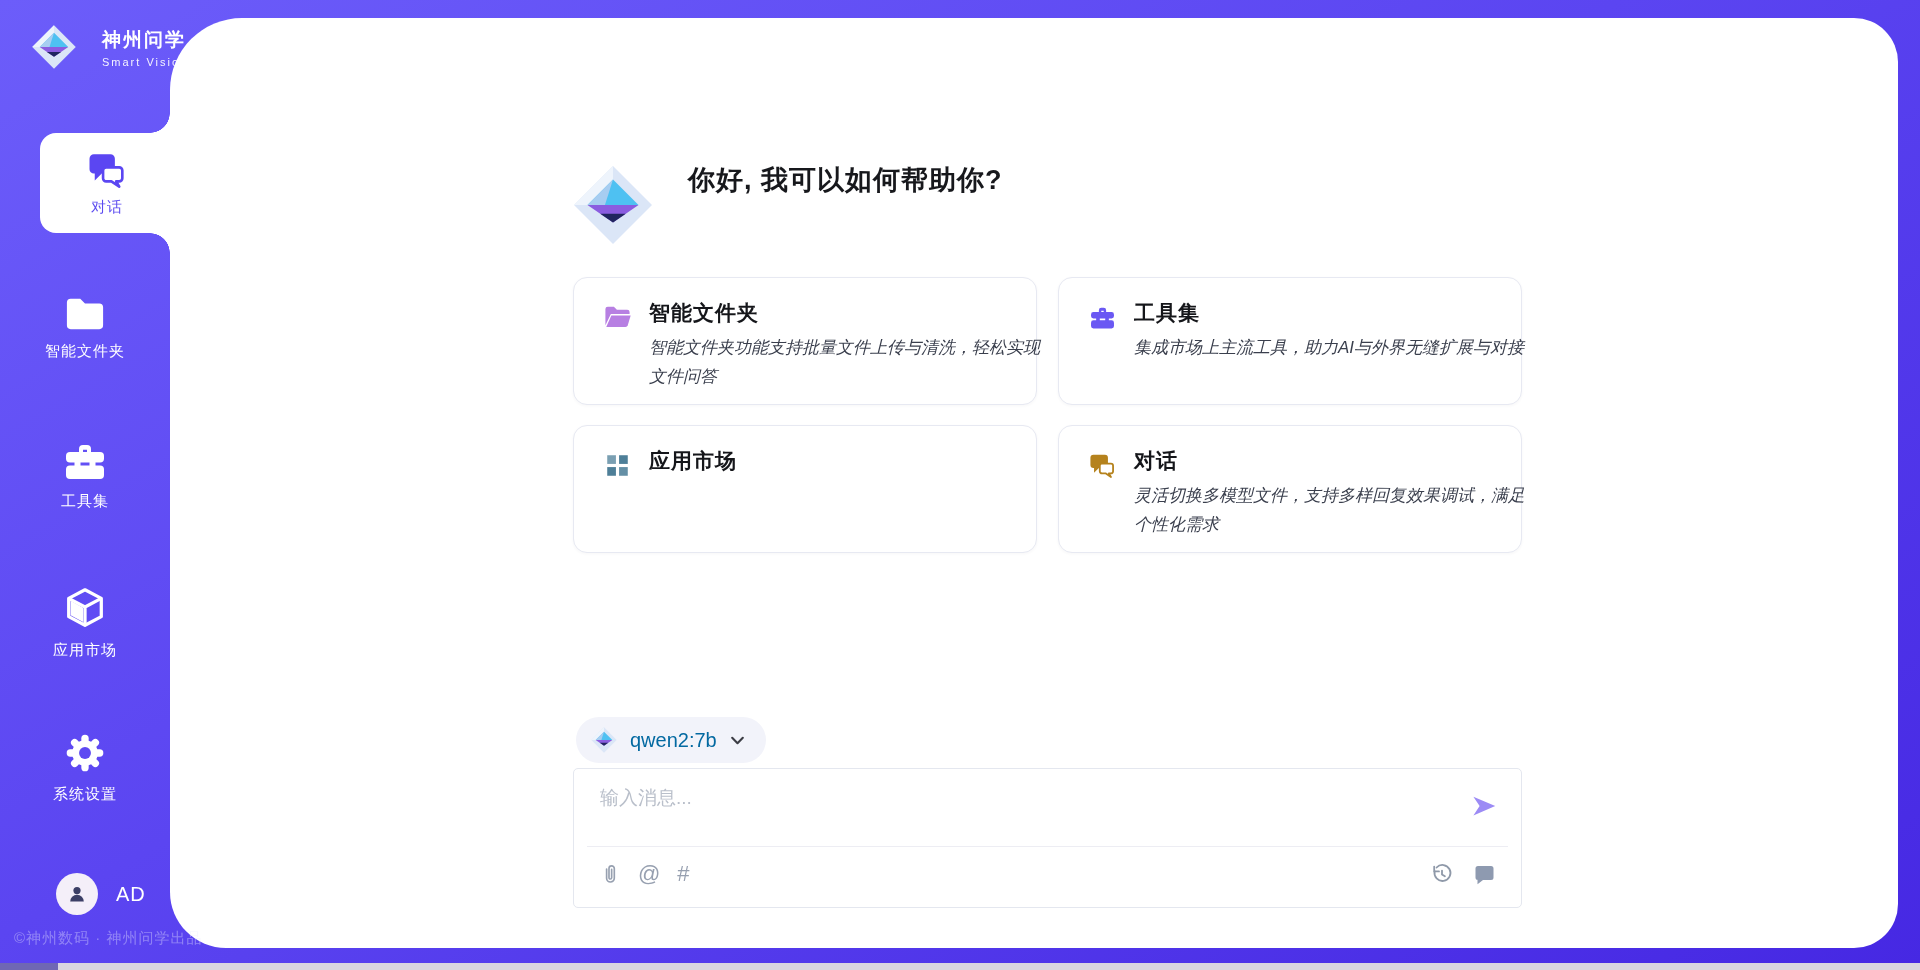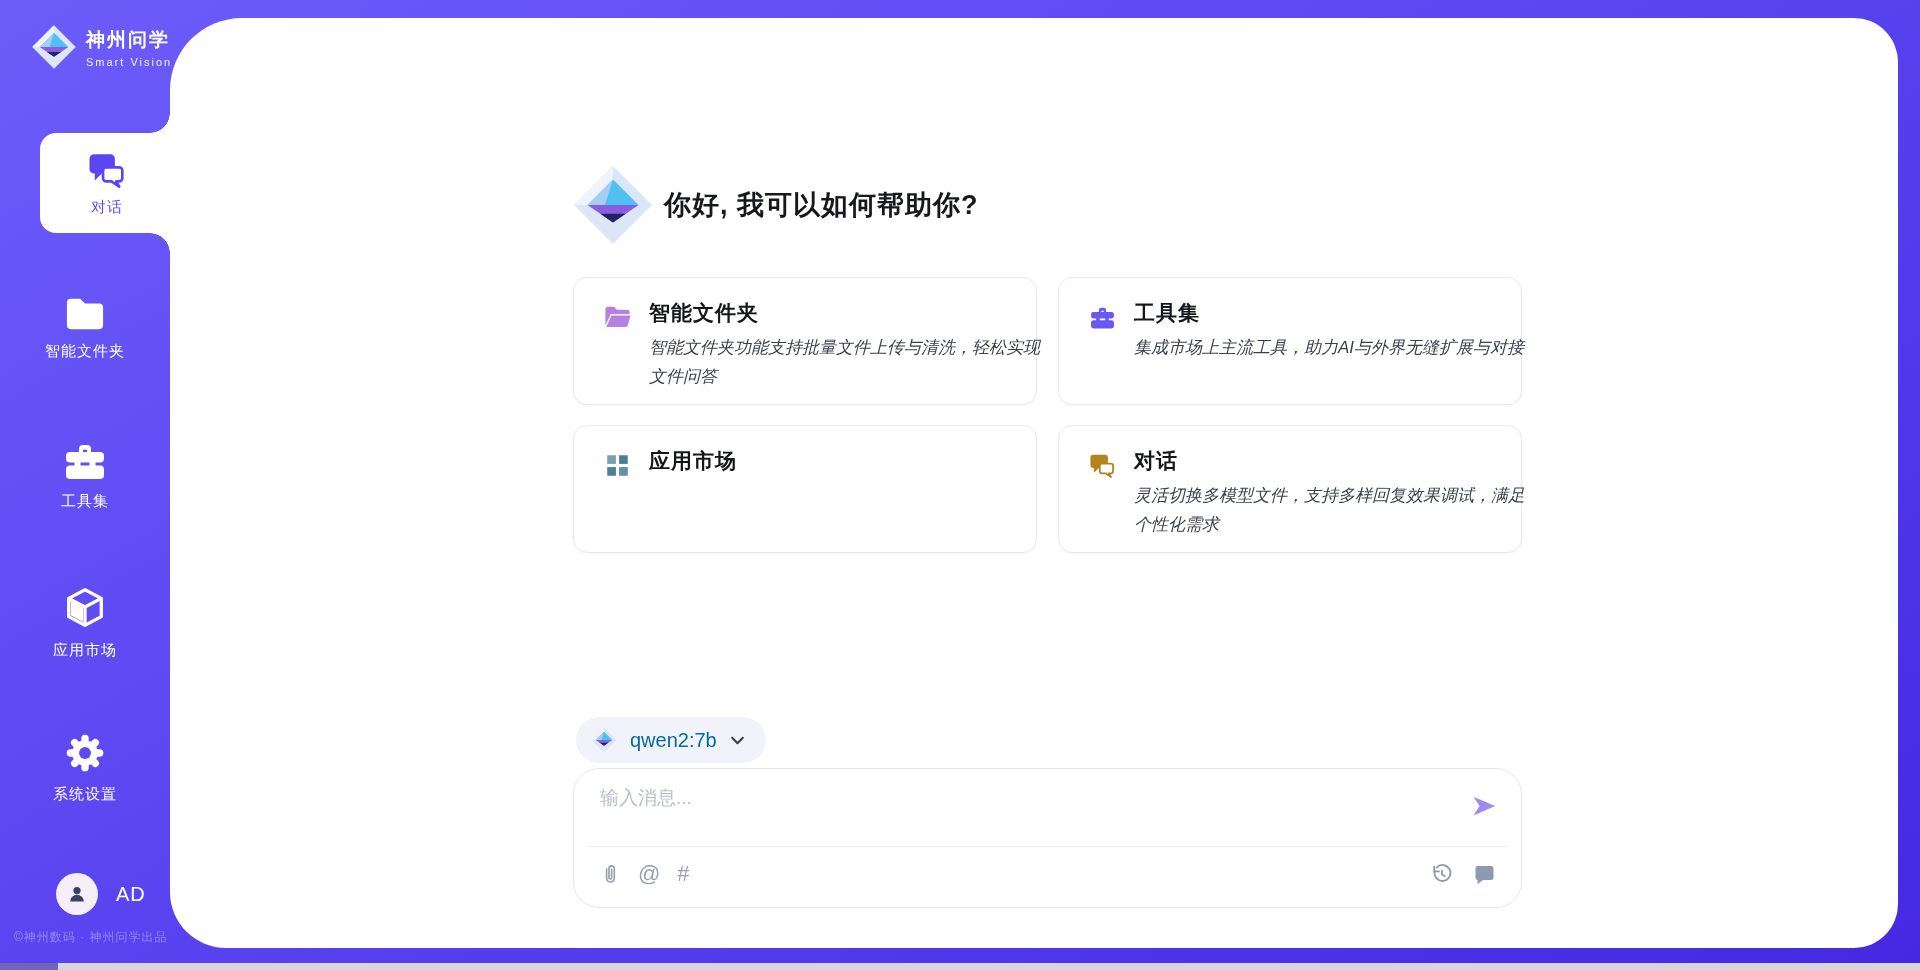--- a/index.html
+++ b/index.html
@@ -10,21 +10,21 @@
     background:linear-gradient(150deg,#6c5dfa 0%,#5b45f1 45%,#4628e3 100%);
   }
 
   
   .main-panel {
     position:absolute; left:170px; top:18px; width:1728px; height:930px;
     background:#ffffff; border-radius:72px 44px 44px 56px;
   }
 
   
-  .logo-block { position:absolute; left:30px; top:23px; display:flex; align-items:center; gap:8px; }
+  .logo-block { position:absolute; left:30px; top:23px; display:flex; align-items:center; gap:24px; }
   .logo-block .diamond { width:48px; height:48px; }
   .brand-name { color:#fff; font-size:19px; font-weight:700; letter-spacing:2px; }
   .brand-sub  { color:rgba(255,255,255,.92); font-size:11px; letter-spacing:2px; margin-top:3px; }
 
   .nav-item {
     position:absolute; left:0; width:170px;
     display:flex; flex-direction:column; align-items:center; gap:10px;
     color:#fff; font-size:15px; cursor:pointer; letter-spacing:1px;
   }
   .nav-item svg { display:block; }
@@ -38,24 +38,24 @@
   .fillet-top, .fillet-bottom { position:absolute; left:150px; width:20px; height:20px; }
   .fillet-top    { top:113px; background:radial-gradient(circle 20px at 0 0,   rgba(0,0,0,0) 19.5px, #fff 20px); }
   .fillet-bottom { top:233px; background:radial-gradient(circle 20px at 0 100%,rgba(0,0,0,0) 19.5px, #fff 20px); }
 
   .avatar-row { position:absolute; left:56px; top:873px; display:flex; align-items:center; gap:18px; cursor:pointer; }
   .avatar-circle {
     width:42px; height:42px; border-radius:50%; background:#f4eff9;
     display:flex; align-items:center; justify-content:center;
   }
   .avatar-name { color:#fff; font-size:20px; font-weight:500; letter-spacing:1px; }
-  .sidebar-footer { position:absolute; left:14px; top:929px; color:rgba(235,233,255,.38); font-size:12px; letter-spacing:1px; }
-
-  
-  .greet { position:absolute; left:570px; top:162px; display:flex; align-items:center; gap:8px; }
+  .sidebar-footer { position:absolute; left:14px; top:929px; color:rgba(235,233,255,.38); font-size:15px; letter-spacing:1px; }
+
+  
+  .greet { position:absolute; left:570px; top:162px; display:flex; align-items:flex-start; gap:32px; }
   .greet .diamond { width:86px; height:86px; }
   .greet h1 { font-size:27px; font-weight:700; color:#17181c; letter-spacing:1px; }
 
   
   .card {
     position:absolute; width:464px; height:128px; background:#fff;
     border:1px solid #e7e9f2; border-radius:14px; cursor:pointer;
     box-shadow:0 1px 3px rgba(40,40,80,.04);
   }
   .card-icon  { position:absolute; left:29px; top:25px; width:29px; height:29px; }
@@ -71,21 +71,21 @@
     position:absolute; left:576px; top:717px; height:46px;
     background:#f2f3fa; border-radius:23px;
     display:flex; align-items:center; gap:12px; padding:0 20px 0 14px; cursor:pointer;
   }
   .model-pill .diamond { width:28px; height:28px; }
   .model-name { font-size:20px; color:#0369a1; }
 
   
   .composer {
     position:absolute; left:573px; top:768px; width:949px; height:140px;
-    background:#fff; border:1.5px solid #e4e7ef; border-radius:26px;
+    background:#fff; border:1.5px solid #e4e7ef; border-radius:5px;
   }
   .composer textarea {
     position:absolute; left:26px; top:16px; width:850px; height:54px;
     border:none; outline:none; resize:none; background:transparent;
     font-family:"Liberation Sans","DejaVu Sans",sans-serif;
     font-size:19px; color:#333;
   }
   .composer textarea::placeholder { color:#b9bfca; }
   .send-btn { position:absolute; right:22px; top:22px; width:30px; height:30px; cursor:pointer; border:none; background:none; }
   .composer-divider { position:absolute; left:13px; right:13px; top:77px; border-top:1px solid #ededf3; }

